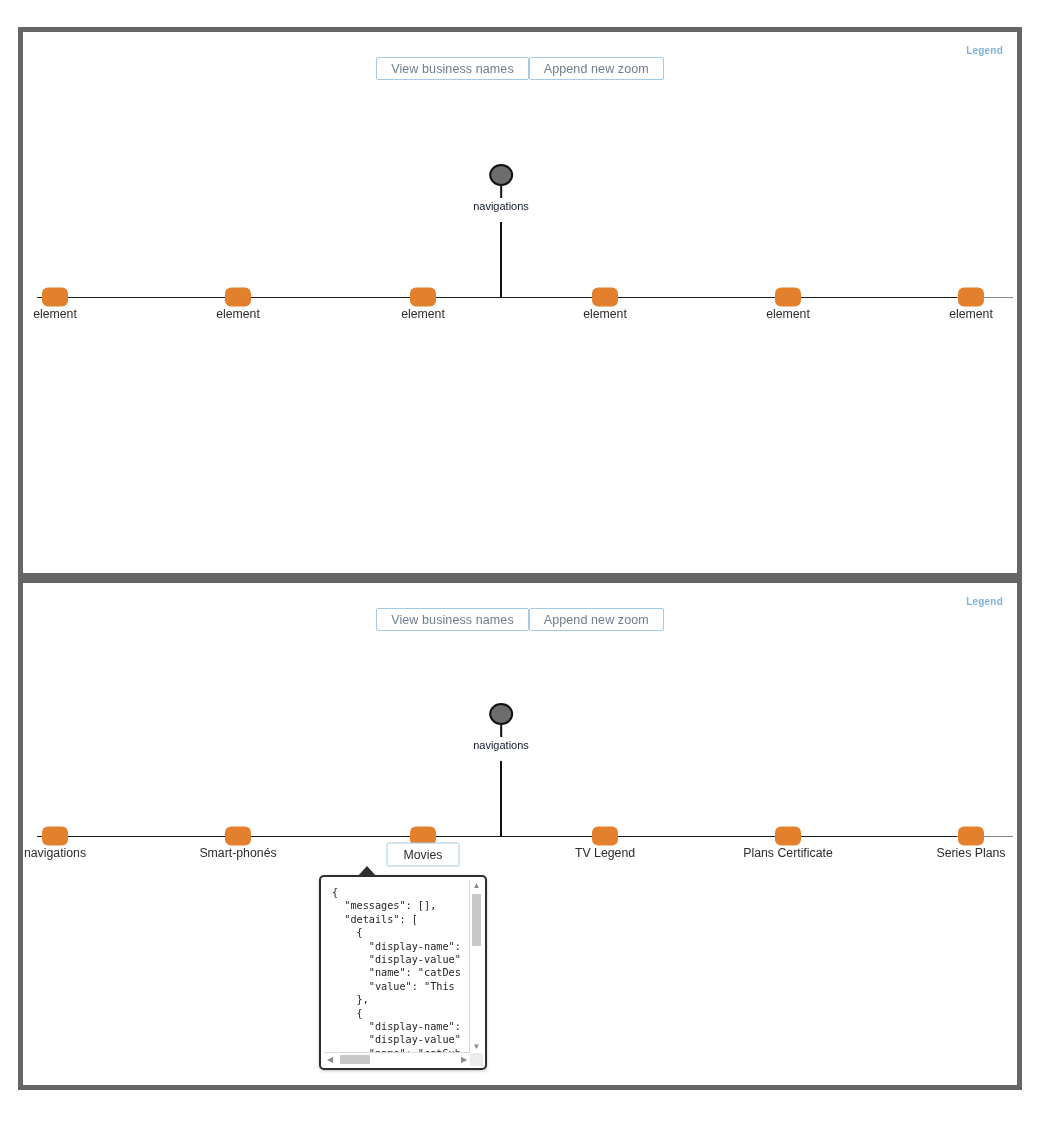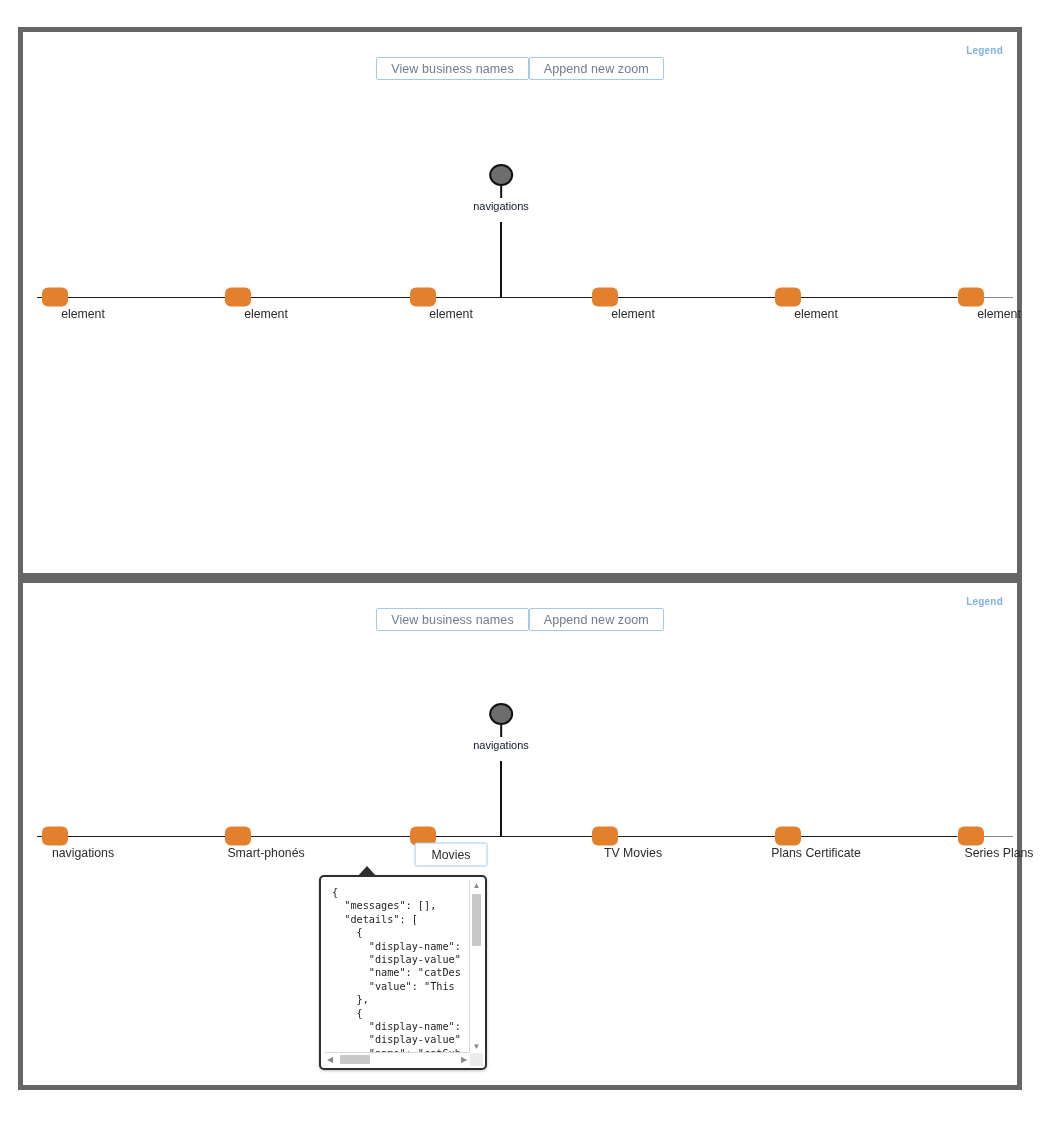--- a/index.html
+++ b/index.html
@@ -146,21 +146,20 @@
   }
   .leaf-label {
     position: absolute;
     left: 50%;
     top: 19px;
     transform: translateX(-50%);
     font-size: 12.3px;
     color: #2b2b2b;
     font-family: "Liberation Sans", sans-serif;
     white-space: nowrap;
-    margin-left: 28px;
   }
   .leaf-label.selected {
     background: #ffffff;
     border: 1px solid #a6c9e8;
     border-radius: 2px;
     padding: 4px 16px;
     top: 16px;
   }
 
   
@@ -366,21 +365,21 @@
         <div class="leaf" style="left:215px; top:253px;">
           <div class="leaf-box"></div>
           <div class="leaf-label">Smart-phonés</div>
         </div>
         <div class="leaf" style="left:400px; top:253px;">
           <div class="leaf-box"></div>
           <div class="leaf-label selected">Movies</div>
         </div>
         <div class="leaf" style="left:582px; top:253px;">
           <div class="leaf-box"></div>
-          <div class="leaf-label">TV Movies</div>
+          <div class="leaf-label">TV Legend</div>
         </div>
         <div class="leaf" style="left:765px; top:253px;">
           <div class="leaf-box"></div>
           <div class="leaf-label">Plans Certificate</div>
         </div>
         <div class="leaf" style="left:948px; top:253px;">
           <div class="leaf-box"></div>
           <div class="leaf-label">Series Plans</div>
         </div>
 

